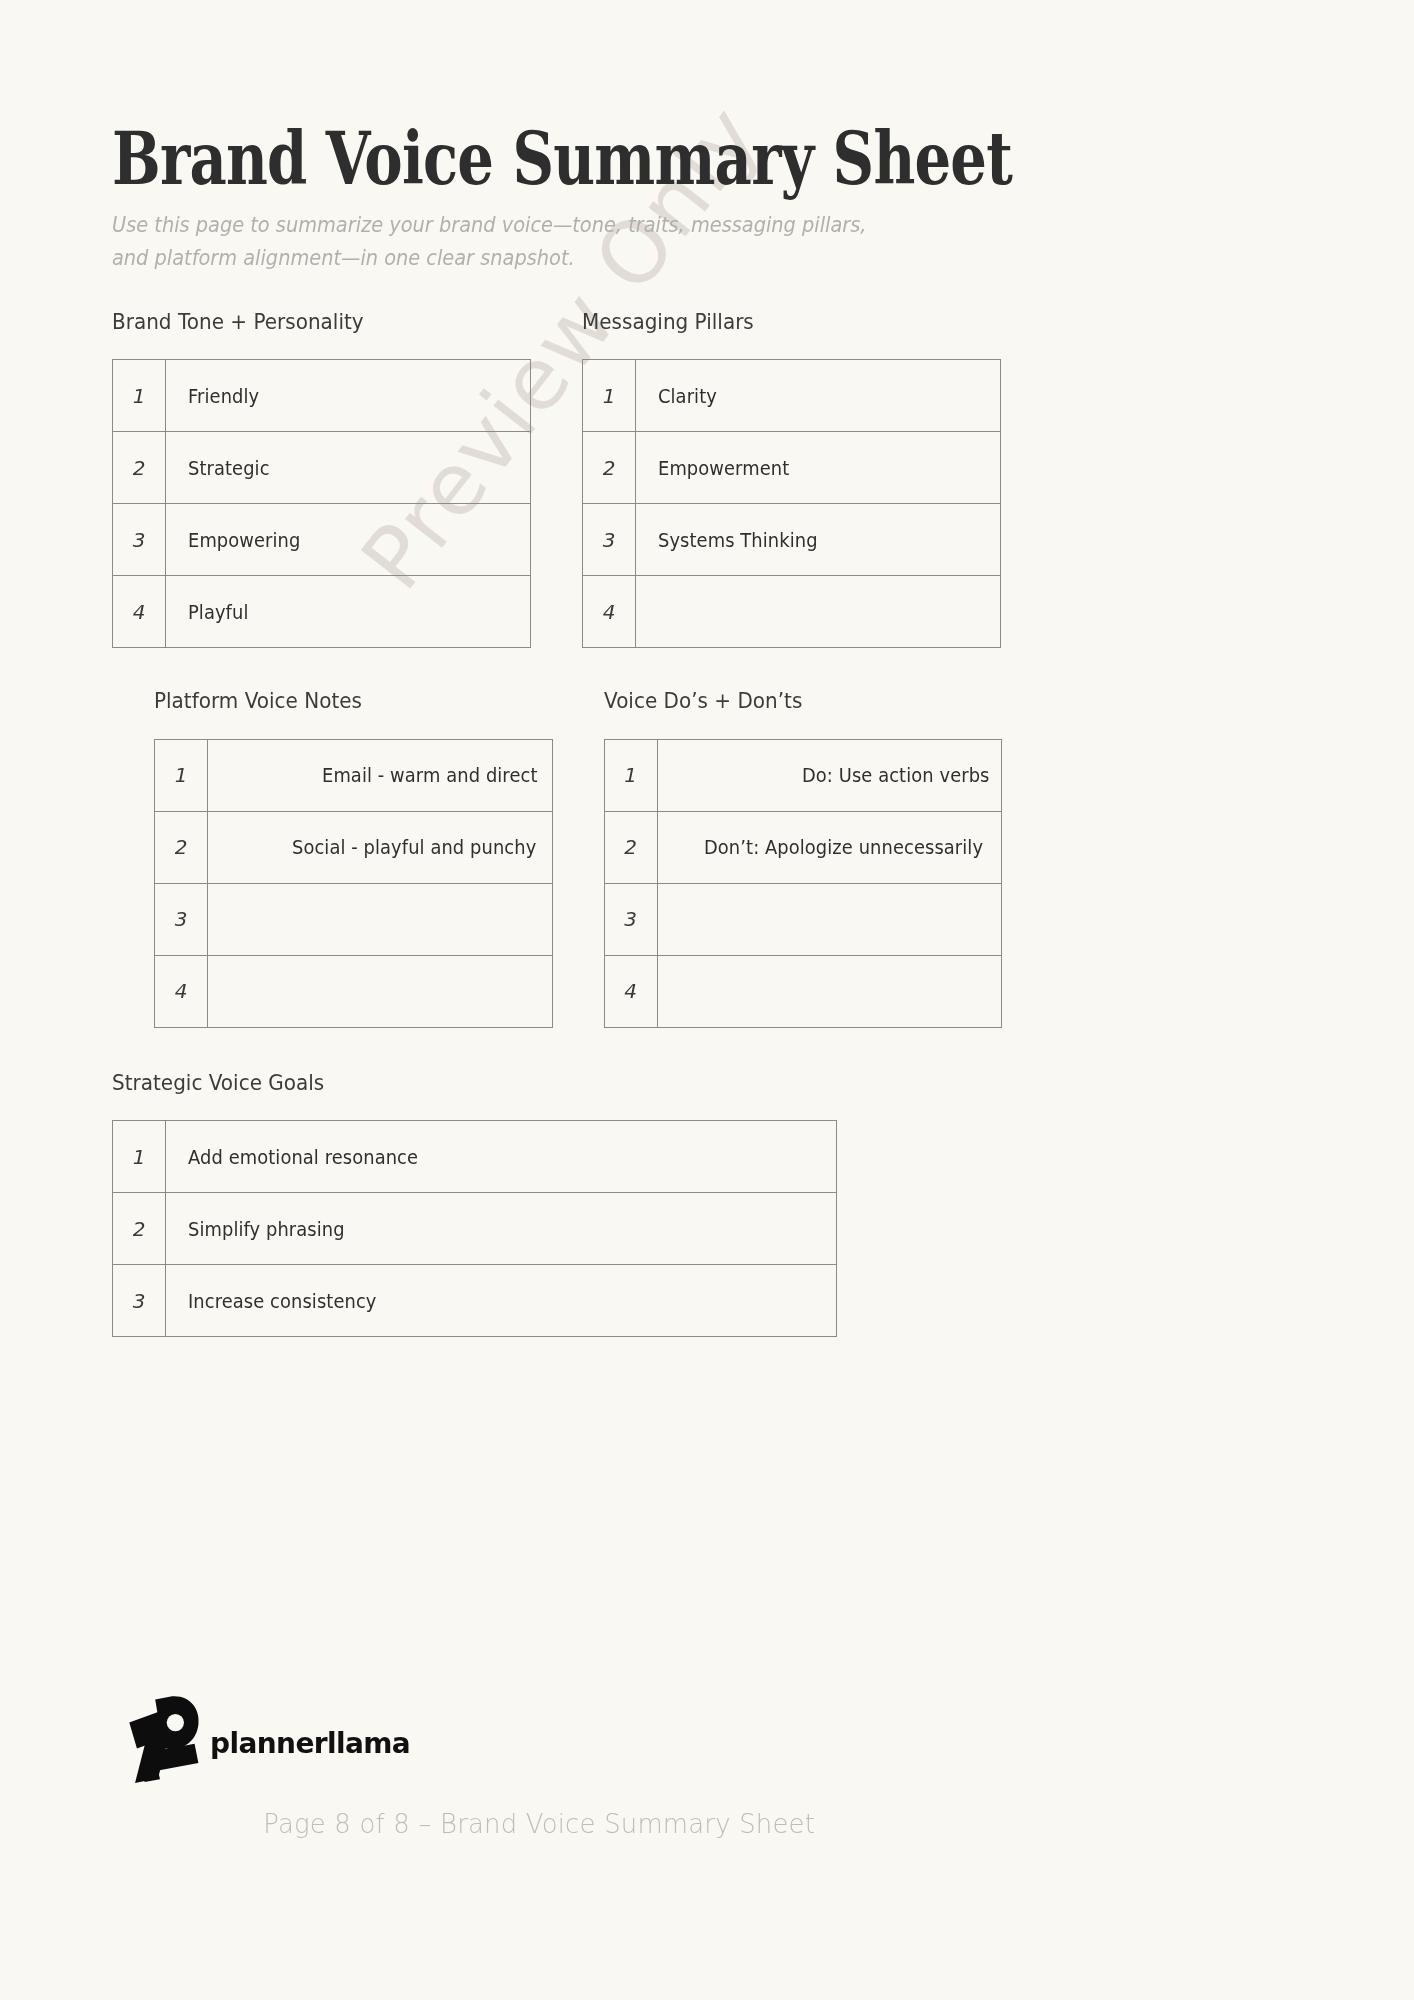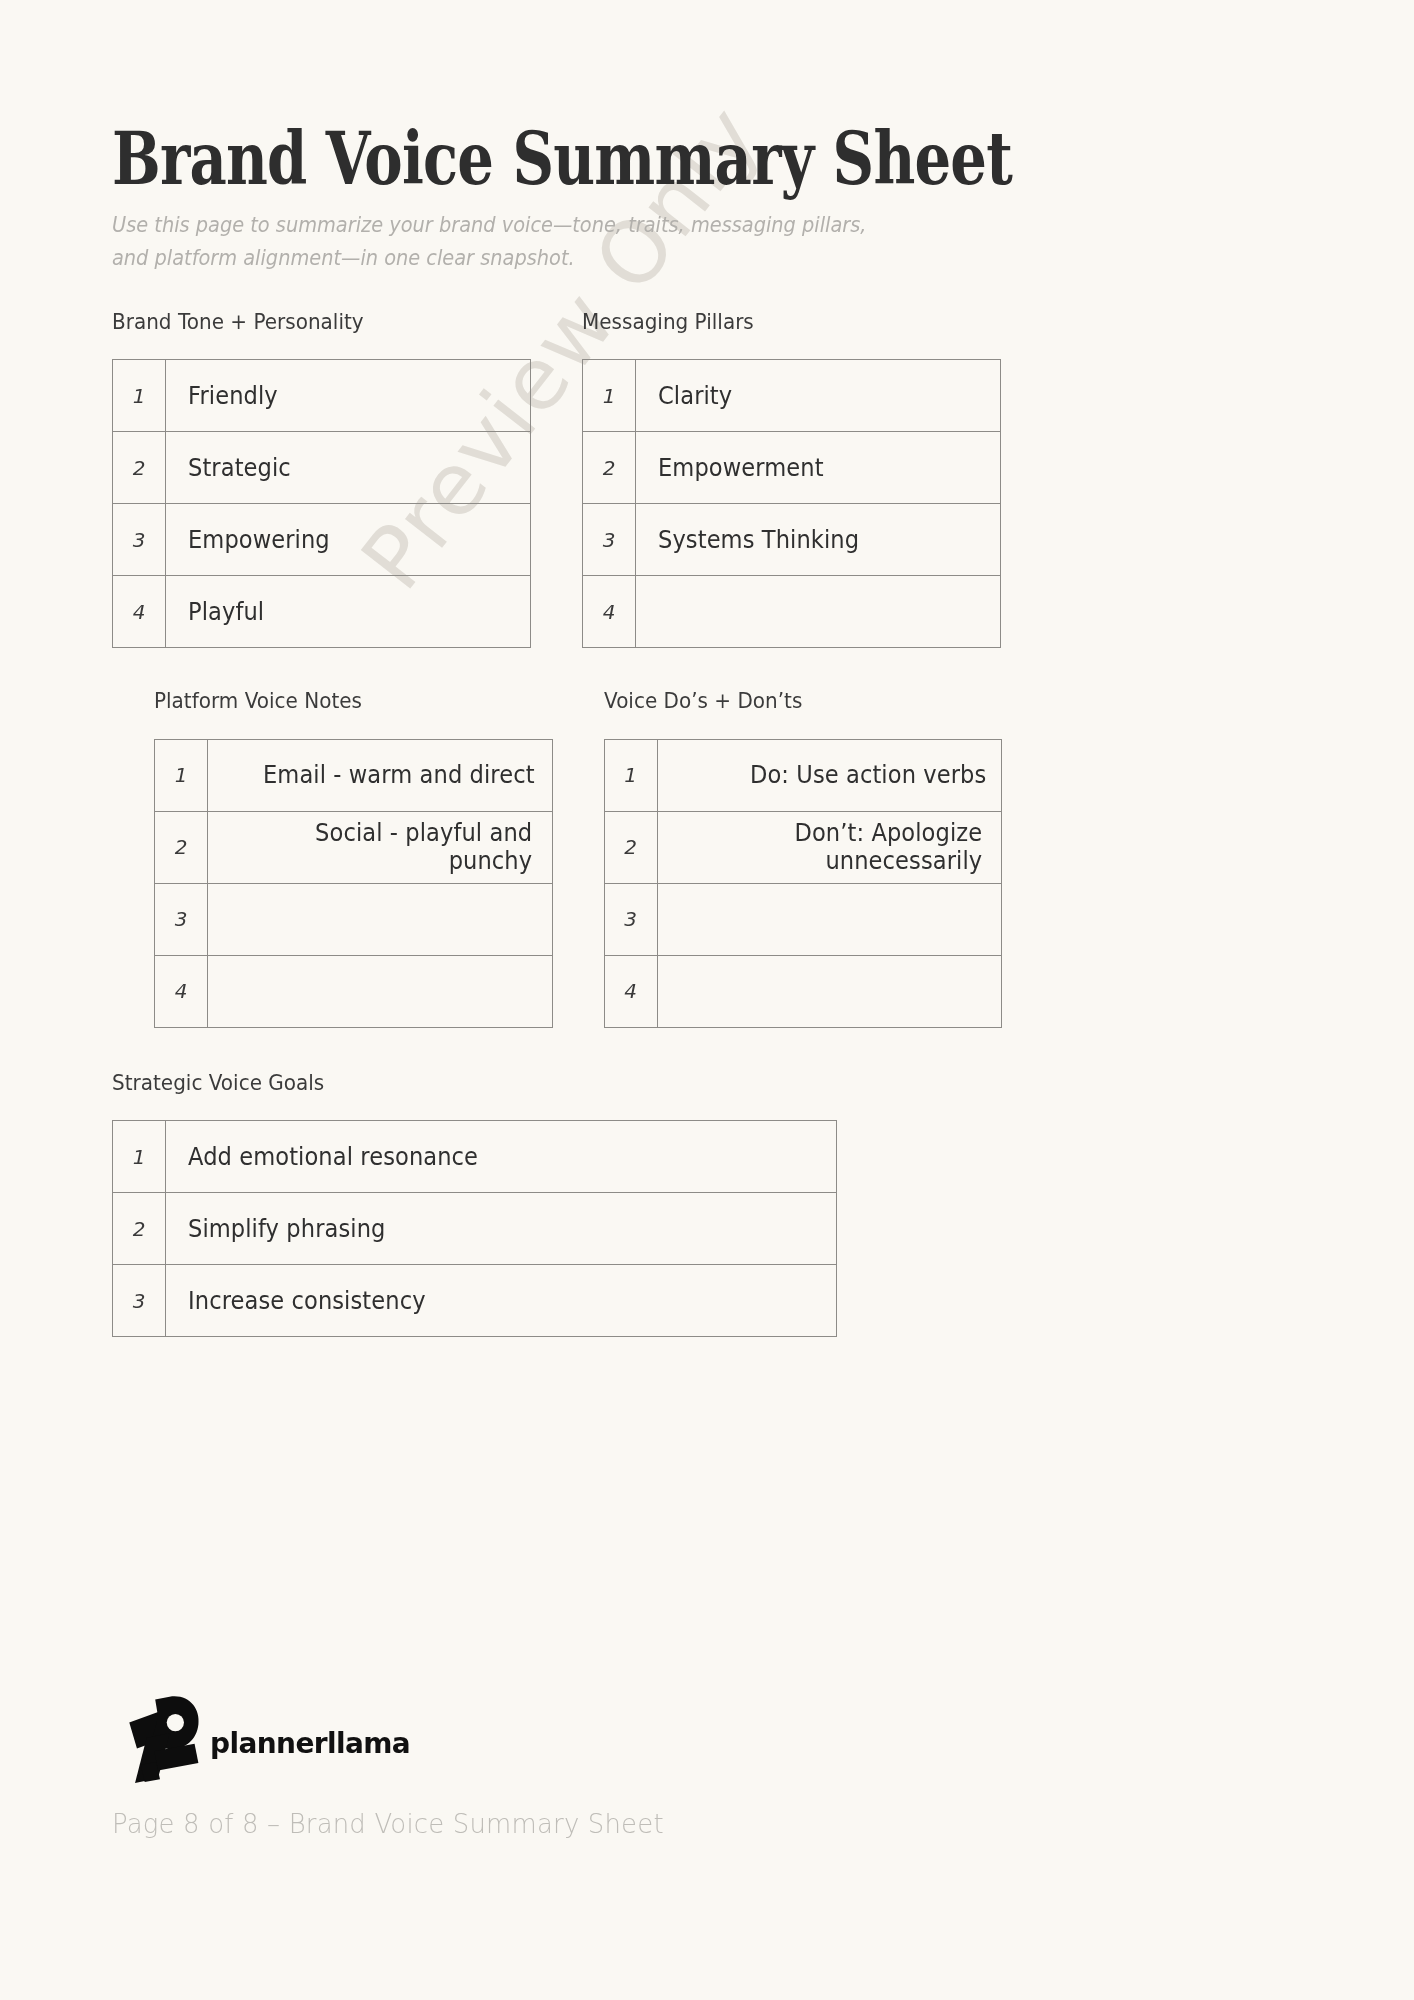--- a/index.html
+++ b/index.html
@@ -119,21 +119,21 @@
   }
   table.sheet td.num {
     width: 52px;
     padding: 0;
     text-align: center;
     font-style: italic;
     font-size: 20px;
     color: #3a3a3a;
   }
   table.sheet td.val {
-    font-size: 24px;
+    font-size: 19px;
     letter-spacing: .1px;
   }
   table.sheet td.val span {
     display: inline-block;
     transform: scaleX(0.94);
     transform-origin: left center;
   }
 
   .rows-tall td { height: 71px; }
   .rows-mid  td { height: 71px; text-align: right; }
@@ -142,20 +142,21 @@
   .gap-mid { margin-top: 42px; padding-left: 42px; }
   .gap-bottom { margin-top: 44px; }
 
   
   .footer {
     position: absolute;
     left: 112px;
     top: 1688px;
     width: 890px;
     z-index: 10;
+    text-align: center;
   }
   .logo-row {
     display: flex;
     align-items: flex-end;
     height: 96px;
   }
   .logo-mark {
     width: 96px;
     height: 96px;
     flex: none;

